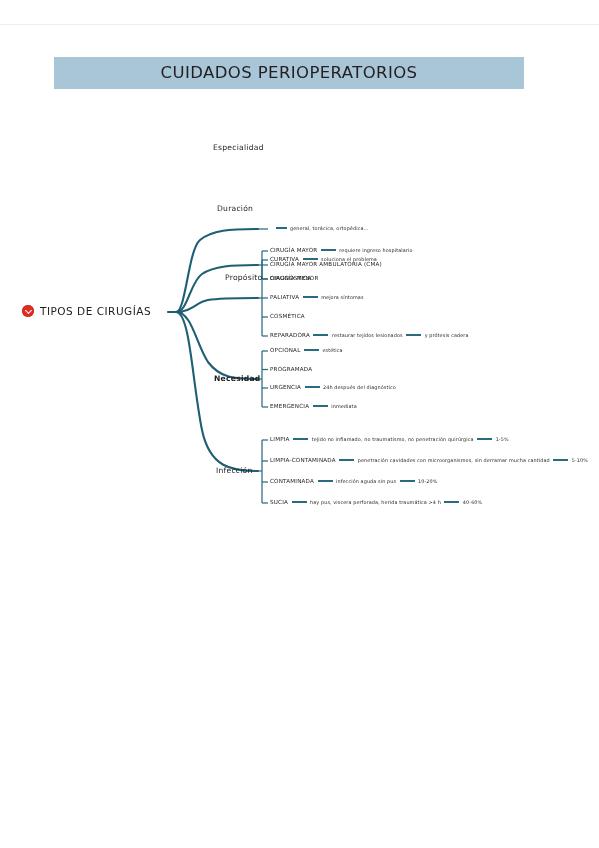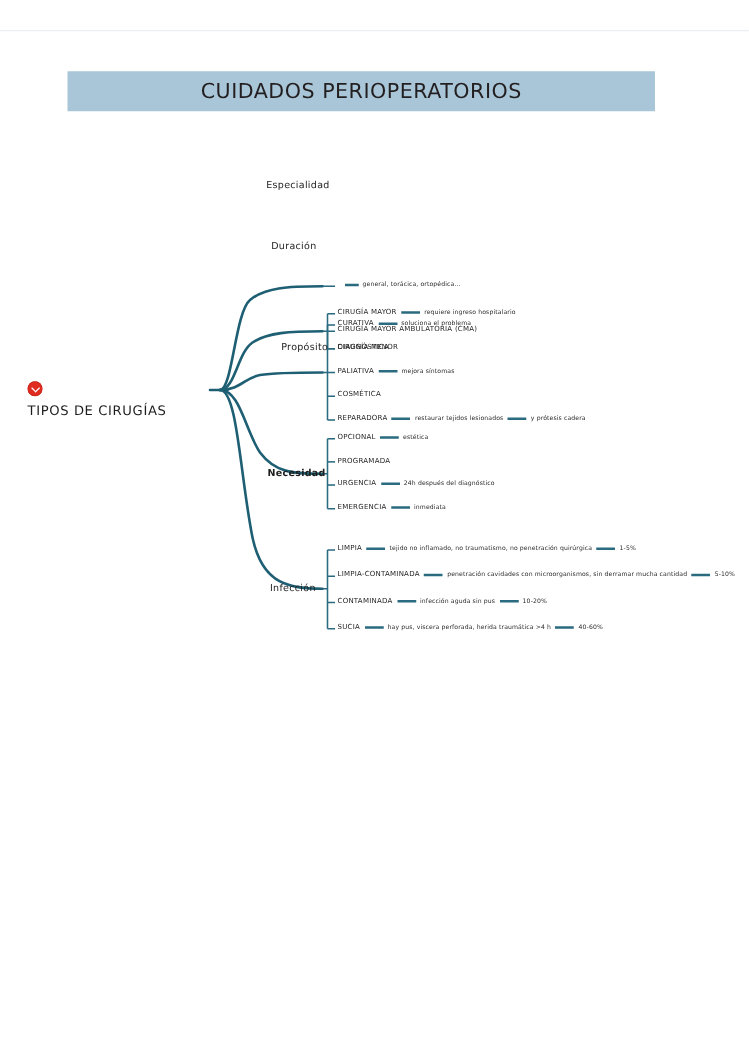--- a/index.html
+++ b/index.html
@@ -81,24 +81,23 @@
   .map svg {
     display: block;
   }
 
   
   .root-node {
     position: absolute;
     left: 22px;
     top: 305px;
     display: flex;
-    align-items: flex-start;
+    align-items: flex-end;
     gap: 6px;
     white-space: nowrap;
-    flex-direction: column;
   }
   .root-icon {
     width: 12px;
     height: 12px;
     border-radius: 50%;
     background: #e02b20;
     position: relative;
     flex: 0 0 auto;
     box-shadow: 0 0 0 0.5px #c3261c inset;
   }
@@ -228,21 +227,21 @@
       </g>
     </svg>
   </div>
 
   <div class="root-node">
     <span class="root-icon"></span>
     <span class="root-label">TIPOS DE CIRUGÍAS</span>
   </div>
 
   <div class="branch-label" style="left:213px; top:143px;">Especialidad</div>
-  <div class="branch-label" style="left:217px; top:192px;">Duración</div>
+  <div class="branch-label" style="left:217px; top:204px;">Duración</div>
   <div class="branch-label" style="left:215px; top:273px;padding-left:10px;">Propósito</div>
   <div class="branch-label" style="left:214px; top:374px;font-weight:bold;">Necesidad</div>
   <div class="branch-label" style="left:216px; top:466px;">Infección</div>
 
   <div class="leaf" style="left:272px; top:225px;">
     <span class="leaf-dash short"></span>
     <span class="leaf-desc">general, torácica, ortopédica…</span>
   </div>
 
   <div class="leaf" style="left:270px; top:247px;">

